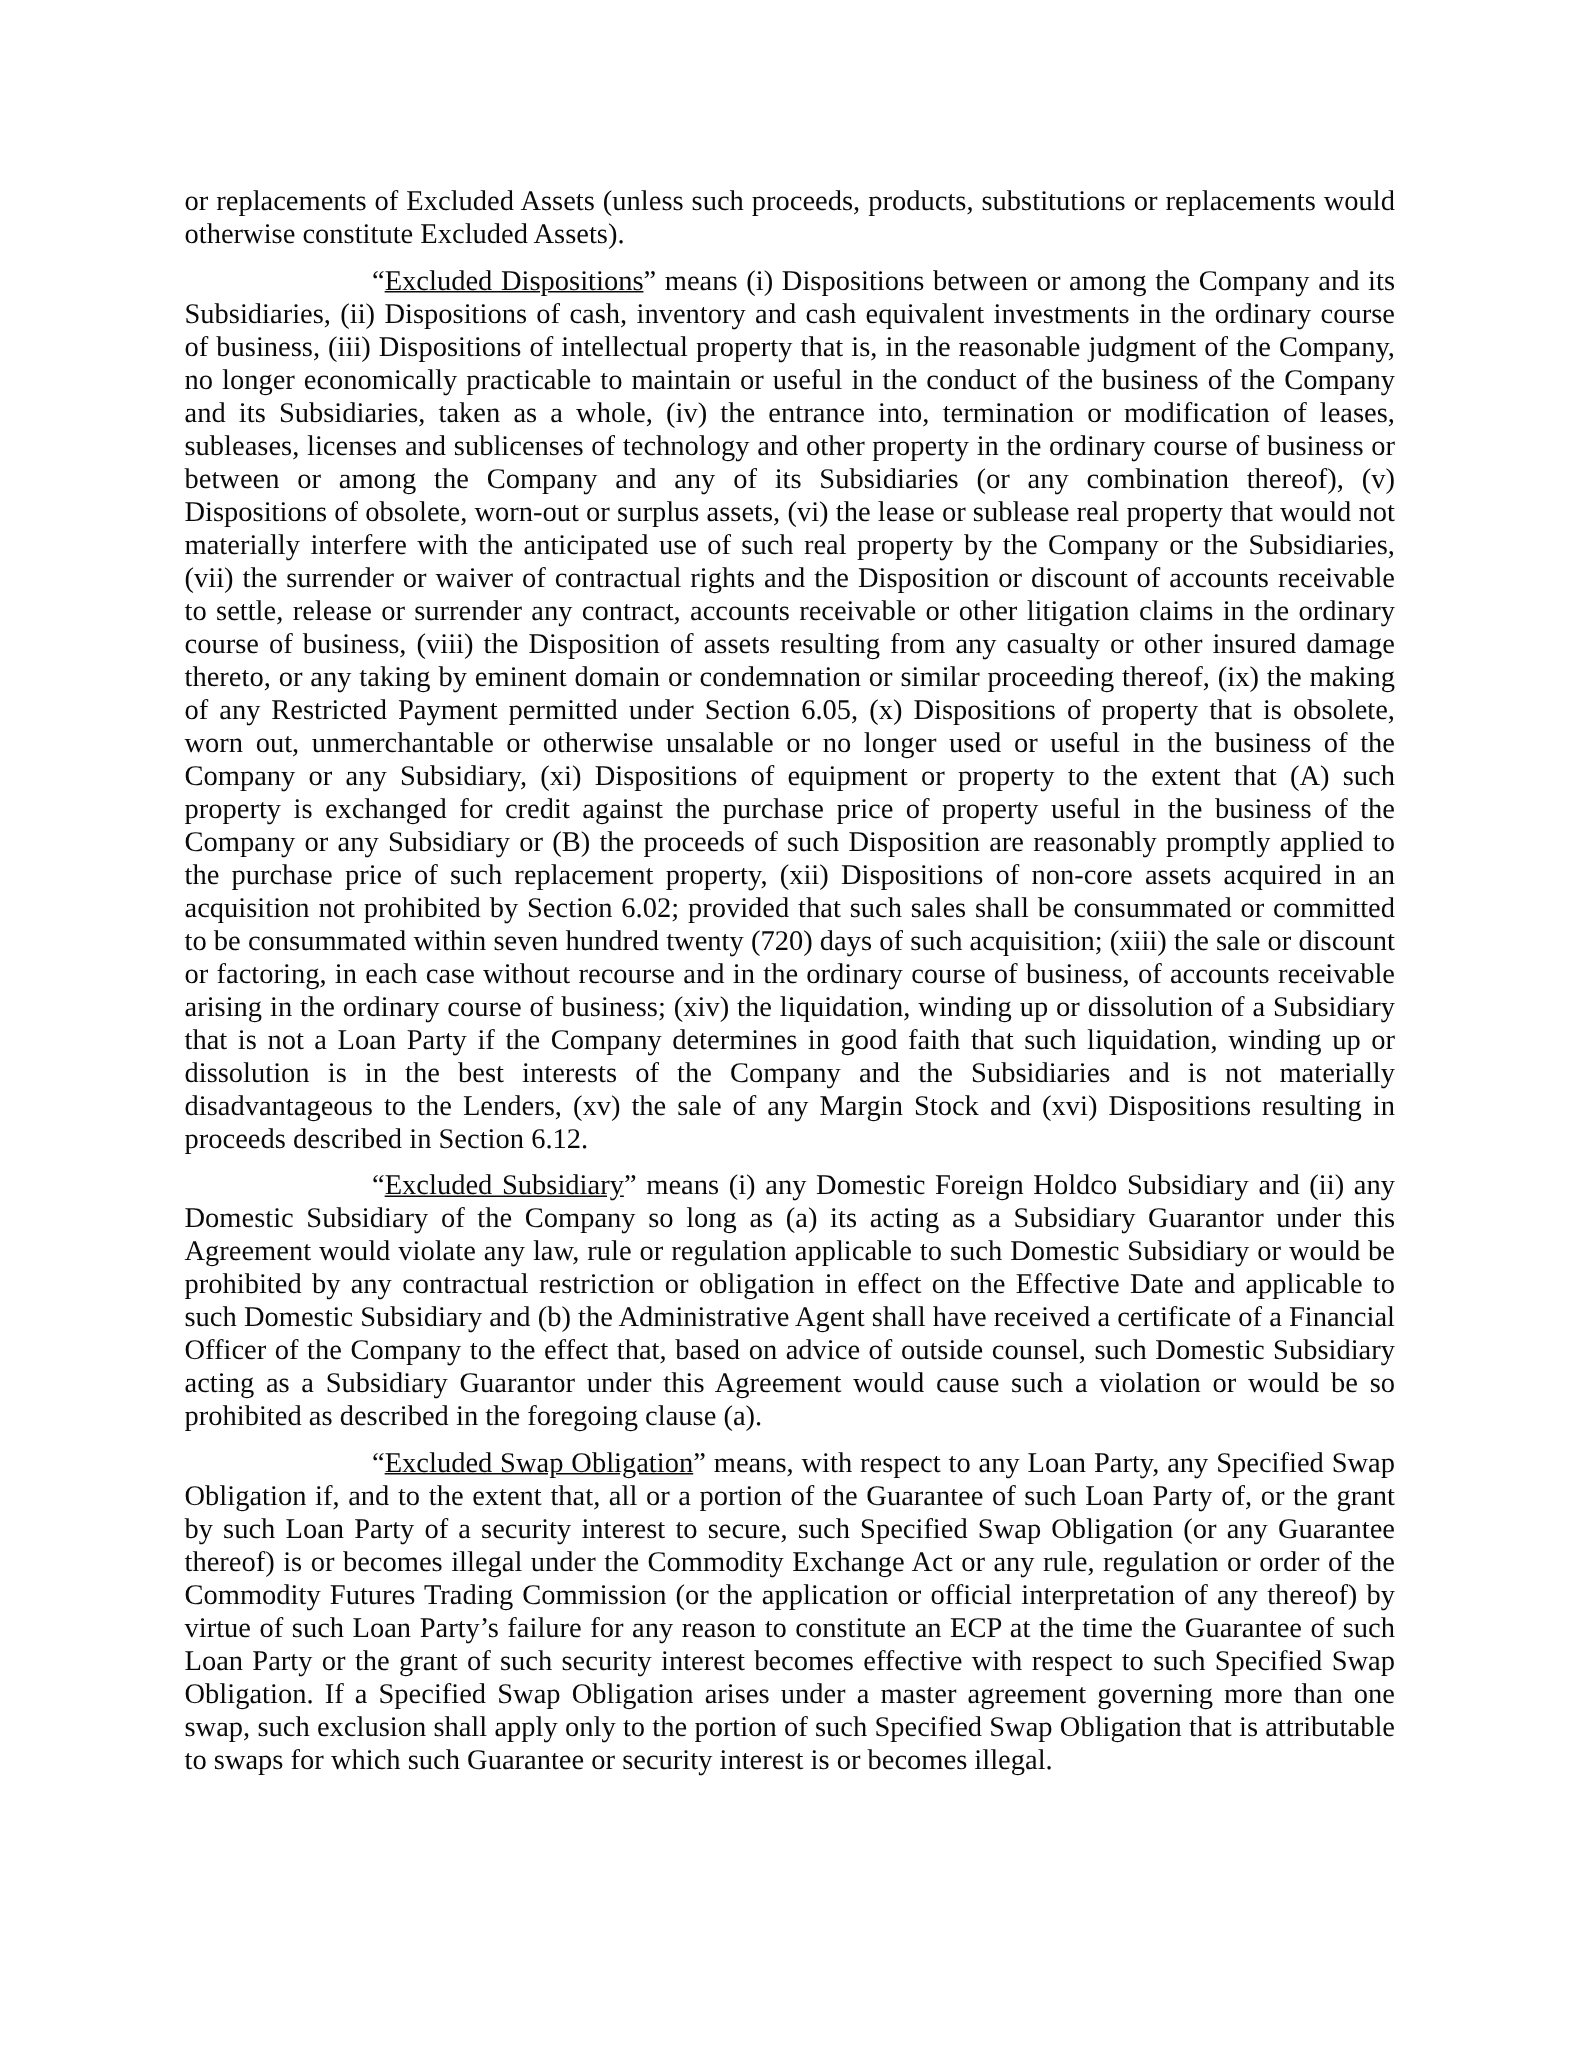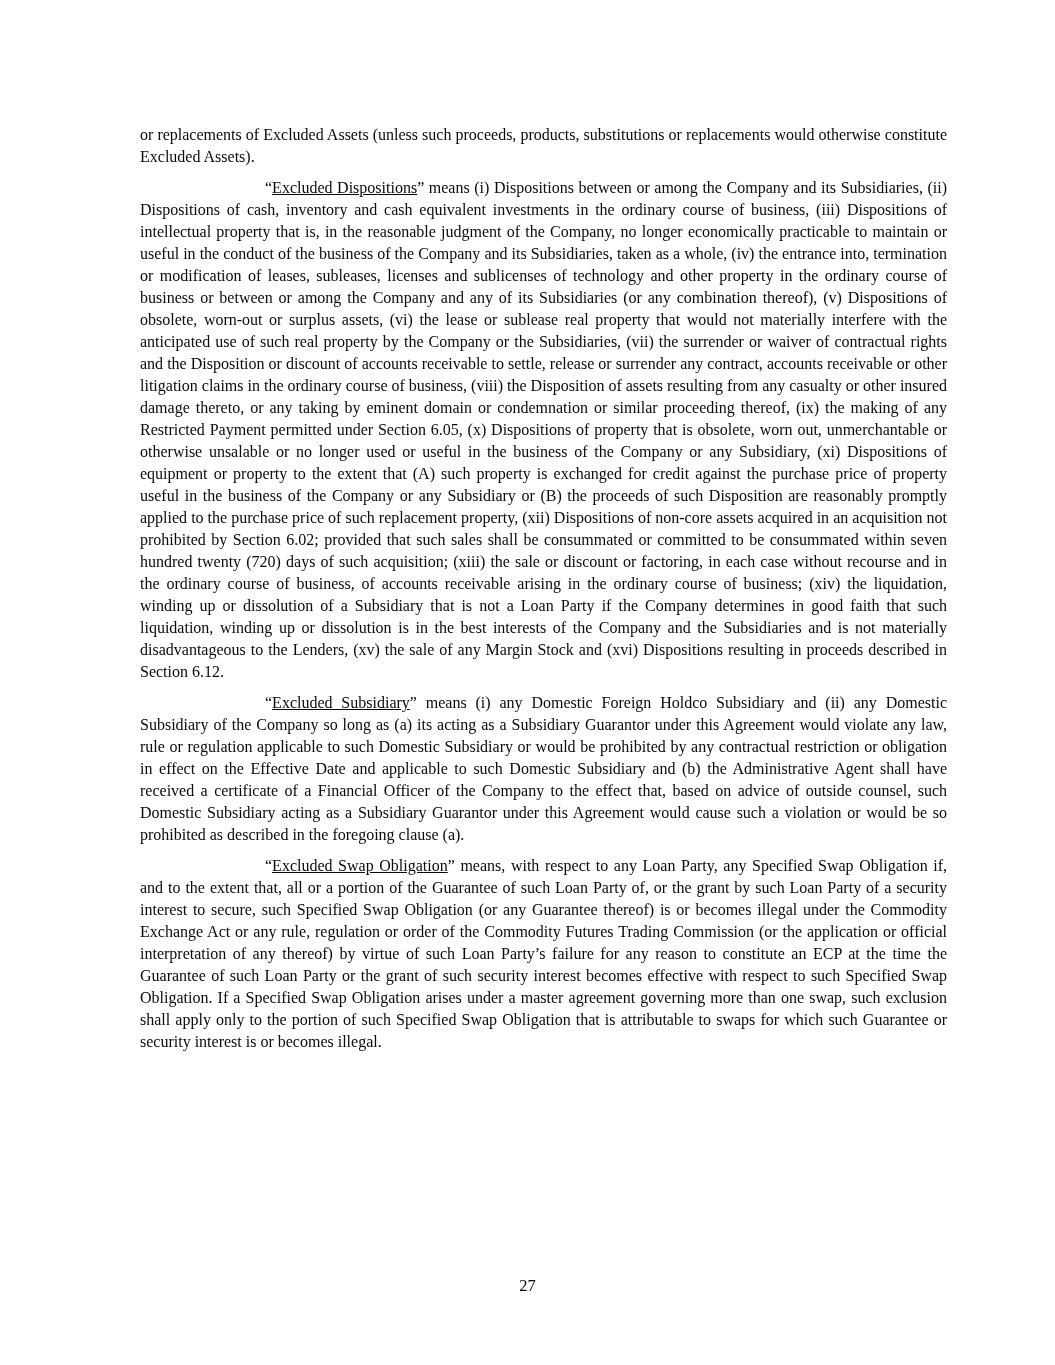--- a/index.html
+++ b/index.html
@@ -11,25 +11,25 @@
     position: relative;
     width: 1055px;
     height: 1365px;
     background: #ffffff;
     font-family: "Liberation Serif", serif;
     color: #0a0a0a;
     overflow: hidden;
   }
   .content {
     position: absolute;
-    left: 140px;
+    left: 123px;
     top: 124px;
     width: 807px;
     text-align: justify;
-    font-size: 16px;
+    font-size: 19px;
     line-height: 22px;
   }
   .para {
     margin: 0;
   }
   .para + .para {
     margin-top: 9px;
   }
   .para.indent {
     text-indent: 125px;
@@ -56,14 +56,13 @@
     <p class="para">or replacements of Excluded Assets (unless such proceeds, products, substitutions or replacements would otherwise constitute Excluded Assets).</p>
 
     <p class="para indent"><span>“</span><span class="term">Excluded Dispositions</span><span>”</span><span> means (i) Dispositions between or among the Company and its Subsidiaries, (ii) Dispositions of cash, inventory and cash equivalent investments in the ordinary course of business, (iii) Dispositions of intellectual property that is, in the reasonable judgment of the Company, no longer economically practicable to maintain or useful in the conduct of the business of the Company and its Subsidiaries, taken as a whole, (iv) the entrance into, termination or modification of leases, subleases, licenses and sublicenses of technology and other property in the ordinary course of business or between or among the Company and any of its Subsidiaries (or any combination thereof), (v) Dispositions of obsolete, worn-out or surplus assets, (vi) the lease or sublease real property that would not materially interfere with the anticipated use of such real property by the Company or the Subsidiaries, (vii) the surrender or waiver of  contractual rights and the Disposition or discount of accounts receivable to settle, release or surrender any contract, accounts receivable or other litigation claims in the ordinary course of business, (viii) the Disposition of assets resulting from any casualty or other insured damage thereto, or any taking by eminent domain or condemnation or similar proceeding thereof, (ix) the making of any Restricted Payment permitted under Section 6.05, (x) Dispositions of property that is obsolete, worn out, unmerchantable or otherwise unsalable or no longer used or useful in the business of the Company or any Subsidiary, (xi) Dispositions of equipment or property to the extent that (A) such property is exchanged for credit against the purchase price of property useful in the business of the Company or any Subsidiary or (B) the proceeds of such Disposition are reasonably promptly applied to the purchase price of such replacement property, (xii) Dispositions of non-core assets acquired in an acquisition not prohibited by Section 6.02; provided that such sales shall be consummated or committed to be consummated within seven hundred twenty (720) days of such acquisition; (xiii) the sale or discount or factoring, in each case without recourse and in the ordinary course of business, of accounts receivable arising in the ordinary course of business; (xiv) the liquidation, winding up or dissolution of a Subsidiary that is not a Loan Party if the Company determines in good faith that such liquidation, winding up or dissolution is in the best interests of the Company and the Subsidiaries and is not materially disadvantageous to the Lenders, (xv) the sale of any Margin Stock and (xvi) Dispositions resulting in proceeds described in Section 6.12.</span></p>
 
     <p class="para indent"><span>“</span><span class="term">Excluded Subsidiary</span><span>”</span><span> means (i) any Domestic Foreign Holdco Subsidiary and (ii) any Domestic Subsidiary of the Company so long as (a) its acting as a Subsidiary Guarantor under this Agreement would violate any law, rule or regulation applicable to such Domestic Subsidiary or would be prohibited by any contractual restriction or obligation in effect on the Effective Date and applicable to such Domestic Subsidiary and (b) the Administrative Agent shall have received a certificate of a Financial Officer of the Company to the effect that, based on advice of outside counsel, such Domestic Subsidiary acting as a Subsidiary Guarantor under this Agreement would cause such a violation or would be so prohibited as described in the foregoing clause (a).</span></p>
 
     <p class="para indent"><span>“</span><span class="term">Excluded Swap Obligation</span><span>”</span><span> means, with respect to any Loan Party, any Specified Swap Obligation if, and to the extent that, all or a portion of the Guarantee of such Loan Party of, or the grant by such Loan Party of a security interest to secure, such Specified Swap Obligation (or any Guarantee thereof) is or becomes illegal under the Commodity Exchange Act or any rule, regulation or order of the Commodity Futures Trading Commission (or the application or official interpretation of any thereof) by virtue of such Loan Party’s failure for any reason to constitute an ECP at the time the Guarantee of such Loan Party or the grant of such security interest becomes effective with respect to such Specified Swap Obligation.  If a Specified Swap Obligation arises under a master agreement governing more than one swap, such exclusion shall apply only to the portion of such Specified Swap Obligation that is attributable to swaps for which such Guarantee or security interest is or becomes illegal.</span></p>
 
   </div>
 
-  <div class="footer">27</div>
 </div>
 
 </body></html>

